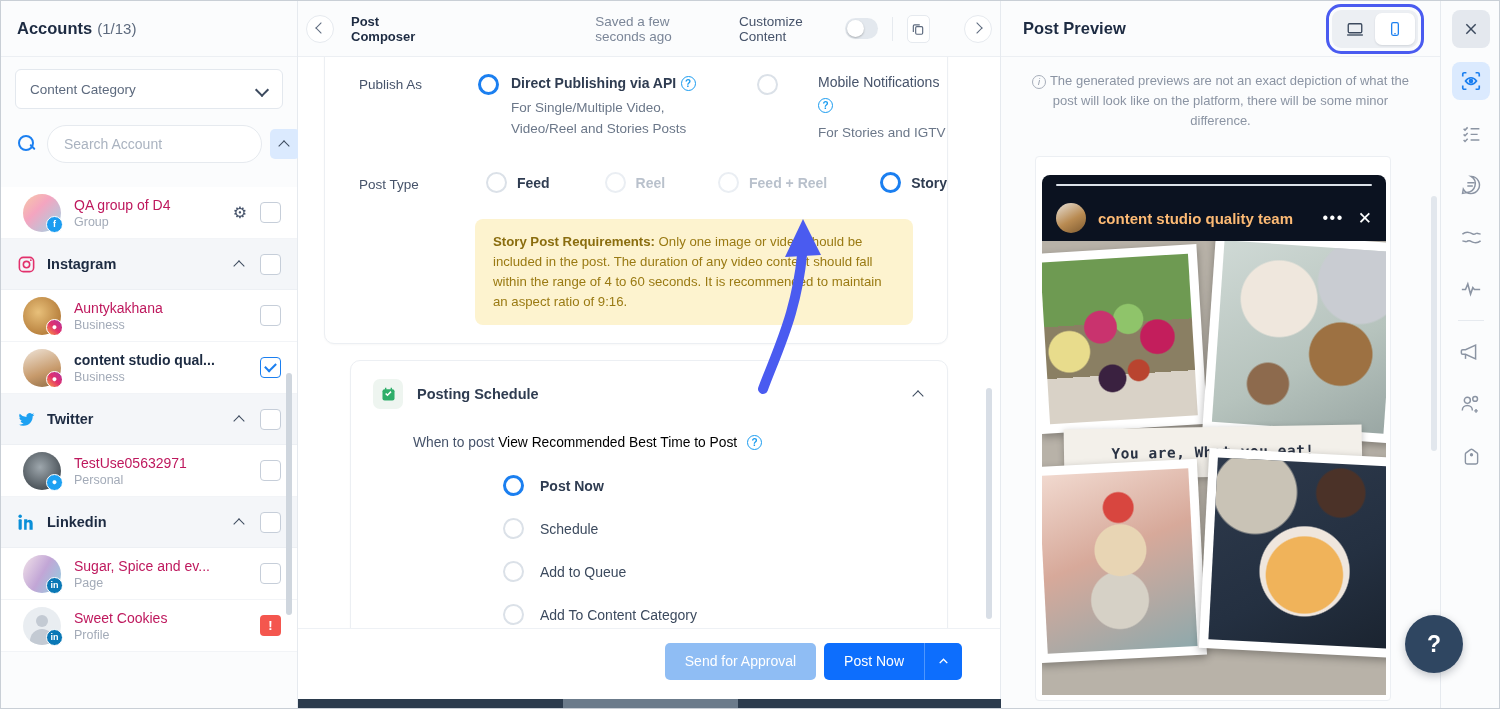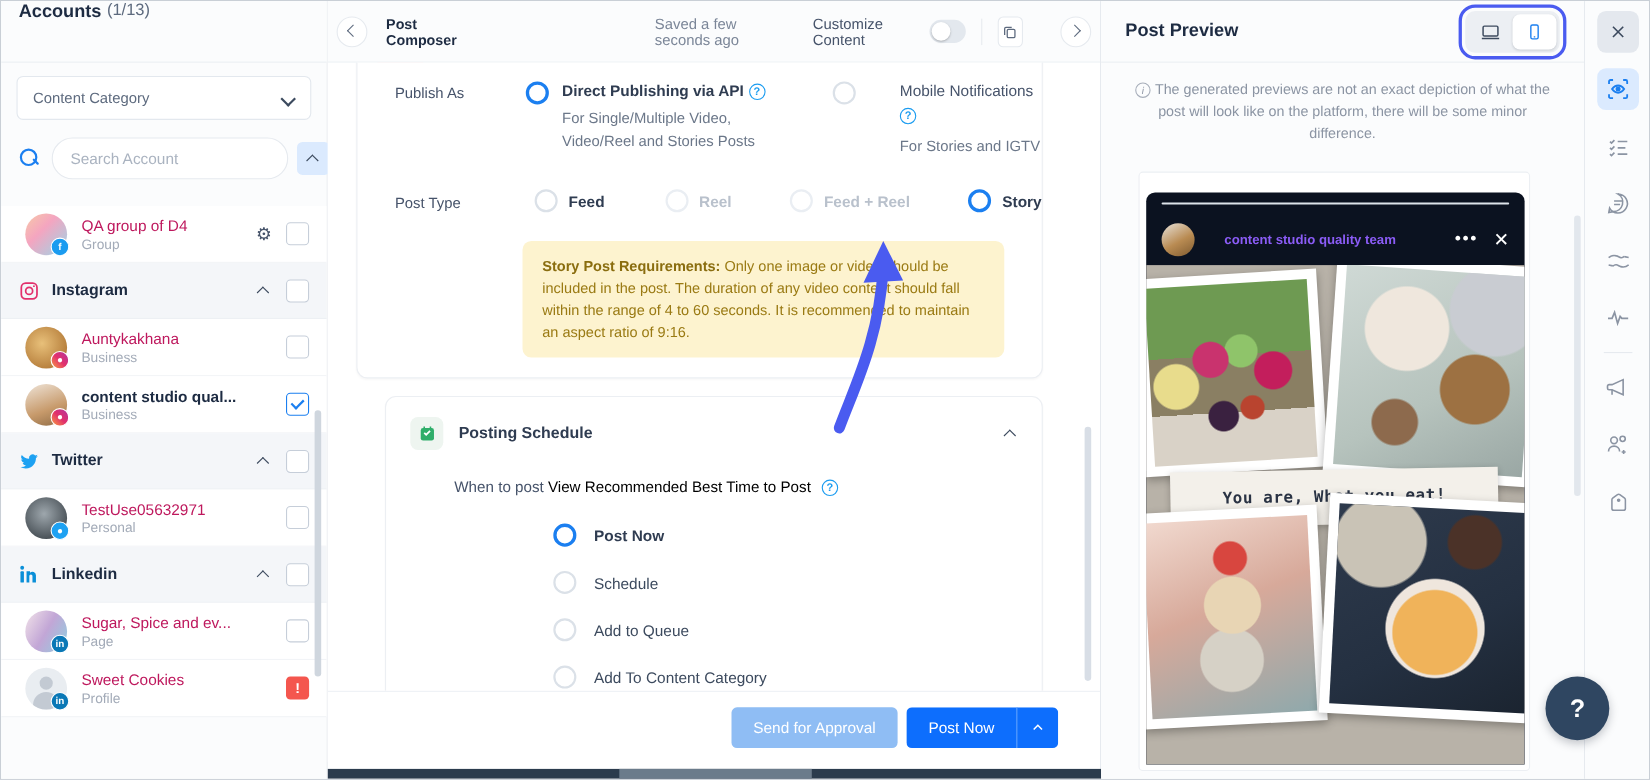--- a/index.html
+++ b/index.html
@@ -18,22 +18,22 @@
   }
 
   
   .sidebar {
     position: absolute; left: 0; top: 0;
     width: 297px; height: 709px;
     background: #fbfcfd;
     border-right: 1px solid #e6eaef;
   }
   .sb-head {
-    height: 56px; display: flex; align-items: flex-start;
-    padding: 0 16px;
+    height: 56px; display: flex; align-items: center;
+    padding: 12px 16px;
     border-bottom: 1px solid #eceff3;
     background: #fbfcfd;
   }
   .sb-title { font-size: 16.5px; font-weight: bold; color: #1d2b42; }
   .sb-count { font-size: 15px; color: #5d6a7e; margin-left: 5px; }
 
   .sb-filters { padding: 12px 14px 8px 14px; }
   .cat-select {
     height: 40px; border: 1px solid #e3e8ee; border-radius: 6px;
     background: #fff; display: flex; align-items: center;
@@ -362,21 +362,21 @@
   }
   .story-top {
     position: absolute; left: 0; right: 0; top: 20px; height: 46px;
     display: flex; align-items: center; padding: 0 14px;
   }
   .story-av {
     width: 30px; height: 30px; border-radius: 50%; flex: 0 0 30px;
     overflow: hidden; background: linear-gradient(150deg,#e8e2da,#b98b52 55%,#7e5a30);
   }
   .story-name {
-    font-size: 12px; font-weight: bold; color: #8b5cf6; margin-left: 27px; flex: 1;
+    font-size: 15px; font-weight: bold; color: #fdba74; margin-left: 12px; flex: 1;
   }
   .story-dots { color: #fff; font-size: 16px; letter-spacing: 1.5px; margin-right: 14px; cursor: pointer; }
   .story-x { color: #fff; font-size: 17px; cursor: pointer; line-height: 1; }
   .collage {
     position: absolute; left: 0; right: 0; top: 66px; bottom: 0;
     background: #b8b2a8; overflow: hidden;
   }
   .polaroid {
     position: absolute; background: #fff; padding: 9px 9px 9px 9px;
     box-shadow: 0 3px 9px rgba(0,0,0,.3);

